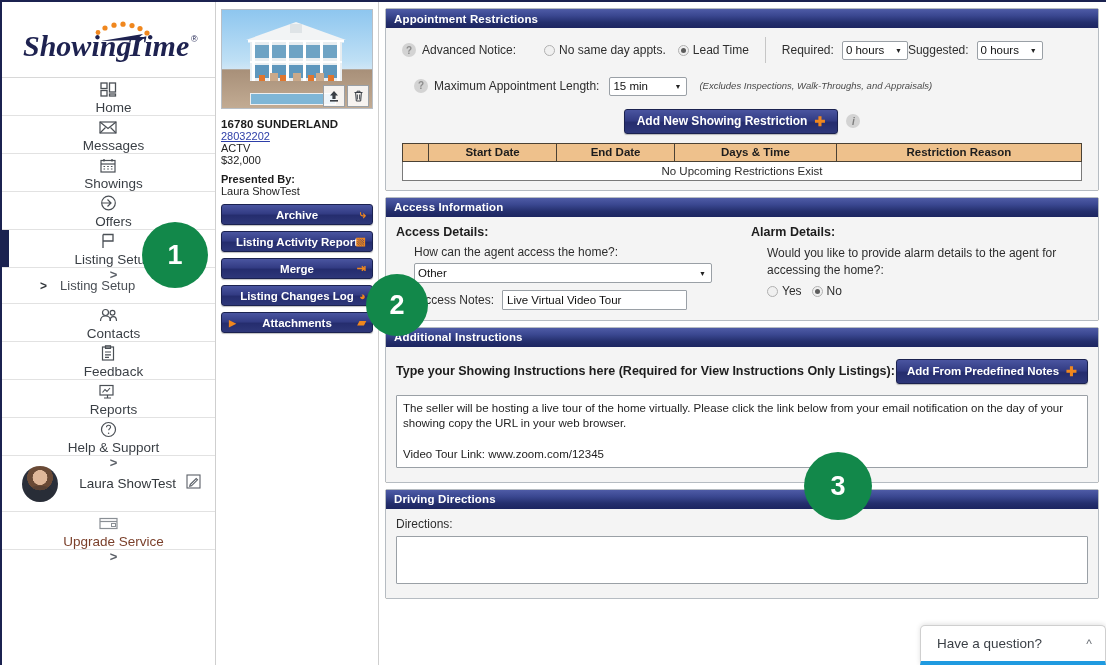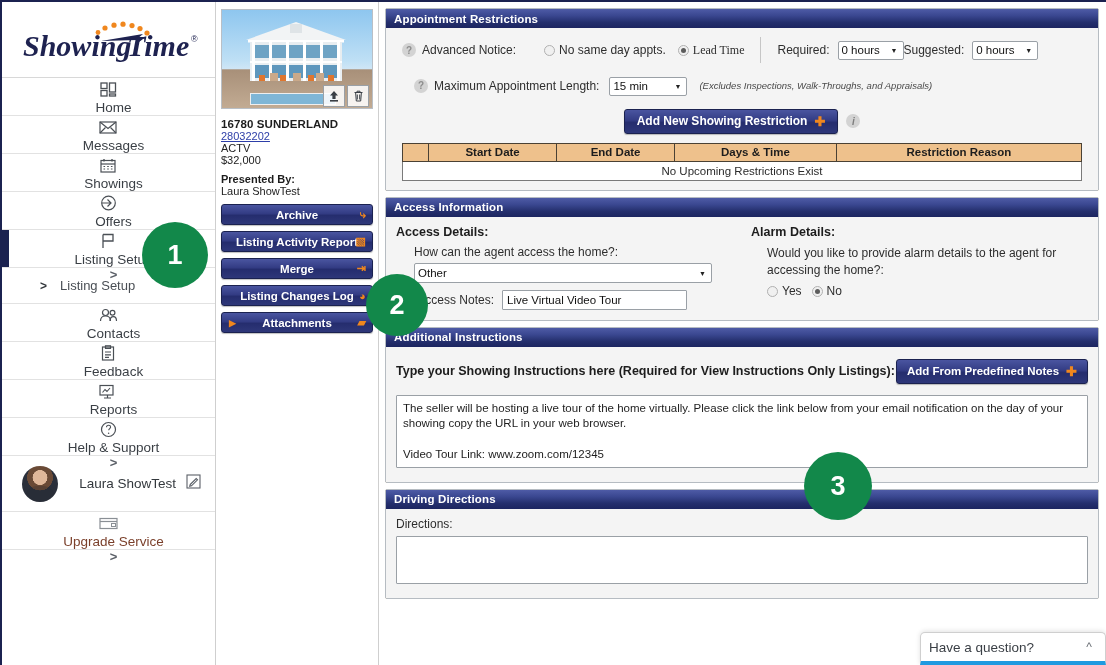--- a/index.html
+++ b/index.html
@@ -248,28 +248,28 @@
     width: 100%;
     font-family: "Liberation Sans", sans-serif;
     font-size: 11.5px; color: #1d1d1d; line-height: 1.35;
     border: 1px solid #9aa0a6; background: #fff;
     padding: 5px 6px; resize: none; border-radius: 1px;
   }
 
   
   .chat {
     position: absolute; right: 0; bottom: 0;
-    width: 186px; height: 33px;
+    width: 186px; height: 40px;
     background: #fff;
     border: 1px solid #cfcfcf;
     border-bottom: 4px solid #1f9ae0;
     border-radius: 5px 5px 0 0;
     box-shadow: 0 -1px 5px rgba(0,0,0,.12);
     display: flex; align-items: center; justify-content: space-between;
-    padding: 0 13px 0 8px;
+    padding: 0 13px 0 16px;
     z-index: 50; cursor: pointer;
   }
   .chat .ctext { font-size: 13.5px; color: #3a3f45; }
   .chat .cchev { font-size: 12px; color: #6b7076; }
 </style>
 </head>
 <body>
 
 <div class="page">
 
@@ -519,21 +519,21 @@
       <div class="panel-bd" style="padding:9px 16px 9px 16px;">
 
         <div class="row" style="margin-bottom:13px;">
           <span class="qmark">?</span>
           <span class="lbl">Advanced Notice:</span>
 
           <span style="display:inline-flex;align-items:center;margin-left:28px;">
             <span class="radio"></span>
             <span class="lbl">No same day appts.</span>
           </span>
-          <span style="display:inline-flex;align-items:center;margin-left:12px;font-family:Liberation Serif, serif;">
+          <span style="display:inline-flex;align-items:center;margin-left:12px;">
             <span class="radio on"></span>
             <span class="lbl">Lead Time</span>
           </span>
 
           <span style="display:inline-block;width:1px;height:26px;background:#c6c6c6;margin:0 16px;"></span>
 
           <span class="lbl">Required:</span>
           <span class="selwrap" style="margin-left:8px;">
             <select class="sel" style="width:66px;" id="sel-required"><option value="0 hours">0 hours</option><option value="1 hours">1 hours</option><option value="2 hours">2 hours</option><option value="4 hours">4 hours</option><option value="24 hours">24 hours</option></select>
           </span>

